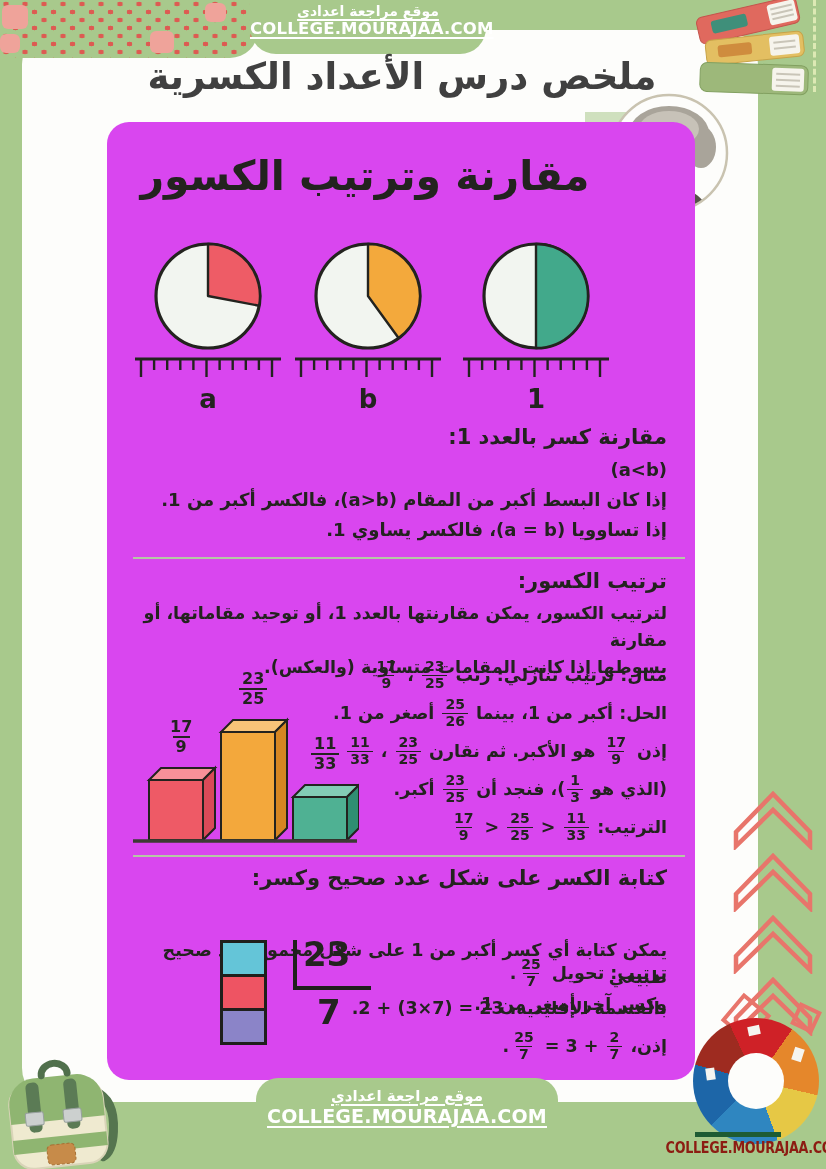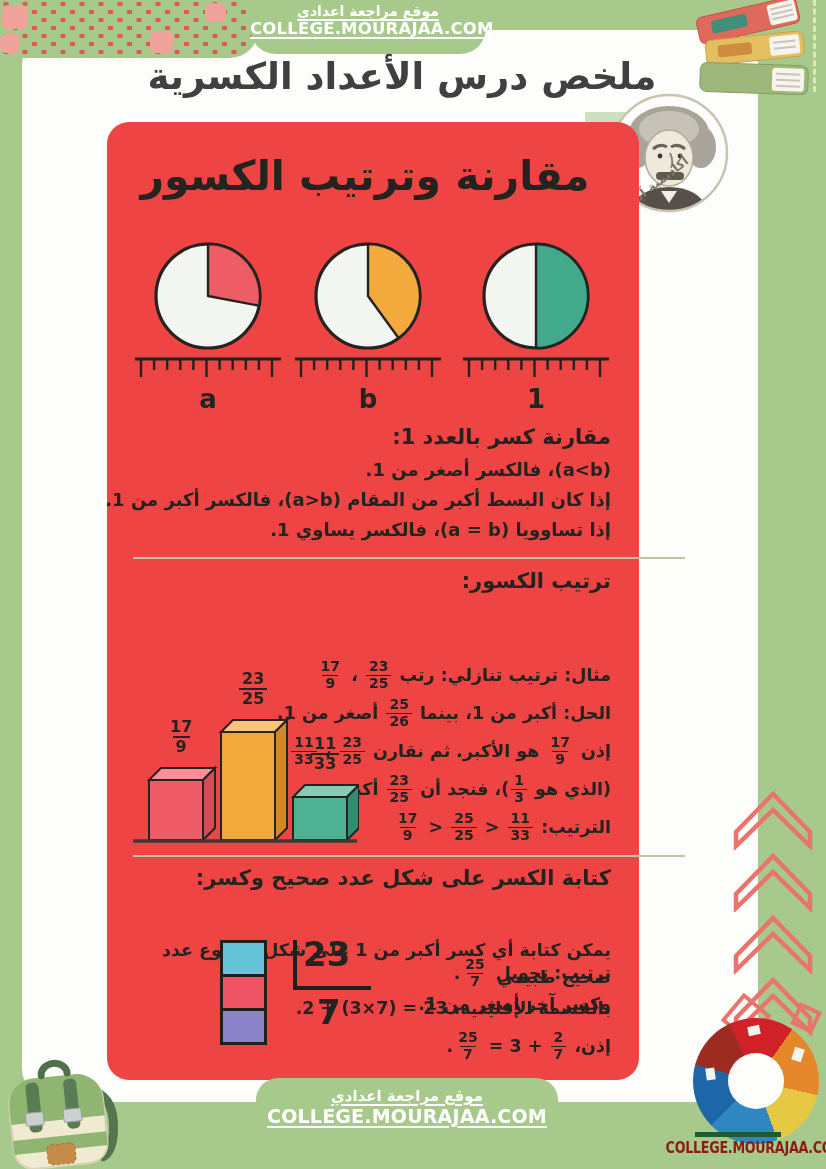--- a/index.html
+++ b/index.html
@@ -39,22 +39,22 @@
 
   
   .pale-sq { position:absolute; left:585px; top:112px; width:80px; height:82px; background:#cfe0be; }
 
   
   .badge { position:absolute; left:585px; top:88px; width:180px; height:165px; }
   .badge-text { position:absolute; left:2px; top:96px; width:116px; transform:rotate(-38deg);
                 font-size:12.5px; font-weight:bold; color:#7b766b; direction:rtl; text-align:center; }
 
   
-  .card { position:absolute; left:107px; top:122px; width:532px; height:958px;
-          background:#ef4444; border-radius:22px; color:#23231f;padding-left:19px; }
+  .card { position:absolute; left:107px; top:122px; width:588px; height:958px;
+          background:#d946ef; border-radius:22px; color:#23231f;padding-left:19px; }
   .card-title { position:absolute; left:0; top:30px; width:516px; text-align:center;
                 font-size:41px; font-weight:bold; direction:rtl; }
 
   
   .pies-row { position:absolute; left:0; top:114px; width:604px; height:190px; }
   .pie-group { position:absolute; top:0; width:150px; text-align:center; }
   .pie-group svg.pie { display:block; margin:0 auto; }
   .pie-label { font-size:26px; font-weight:bold; margin-top:0px; }
 
   .sec-head { position:absolute; right:28px; font-size:21px; font-weight:bold; direction:rtl; }
@@ -251,37 +251,40 @@
             <line x1="125.89999999999999" y1="3" x2="125.89999999999999" y2="14" stroke="#23231f" stroke-width="2.4"></line>
             <line x1="139" y1="3" x2="139" y2="21" stroke="#23231f" stroke-width="2.4"></line>
        </svg>
        <div class="pie-label">1</div></div>
       </div>
 
     <div class="sec-head" style="top:303px;">مقارنة كسر بالعدد 1:</div>
     <div class="lines-block s1" style="top:332px;" id="s1-lines">
         <div class="rich-line">
           <span class="seg" dir="ltr">(a&lt;b)</span>
-          <span class="seg">، فالكسر أصغر من 1.</span>
         </div>
         <div class="rich-line">
           <span class="seg">إذا كان البسط أكبر من المقام </span>
           <span class="seg" dir="ltr">(a&gt;b)</span>
           <span class="seg">، فالكسر أكبر من 1.</span>
         </div>
         <div class="rich-line">
           <span class="seg">إذا تساوويا </span>
           <span class="seg" dir="ltr">(a = b)</span>
           <span class="seg">، فالكسر يساوي 1.</span>
         </div>
       </div>
 
     <div class="divider" style="top:435px;"></div>
 
     <div class="sec-head" style="top:447px;">ترتيب الكسور:</div>
+    <div class="sec-para" style="top:478px;">
+      <div>لترتيب الكسور، يمكن مقارنتها بالعدد 1، أو توحيد مقاماتها، أو مقارنة</div>
+      <div>بسوطها إذا كانت المقامات متساوية (والعكس).</div>
+    </div>
 
     <div class="lines-block ex" style="top:534px;" id="s2-examples">
         <div class="rich-line">
           <span class="seg">مثال: ترتيب تنازلي: رتب </span>
           <span class="frac">
             <span class="fn">23</span>
             <span class="fd">25</span>
           </span>
           <span class="seg"> ، </span>
           <span class="frac">

